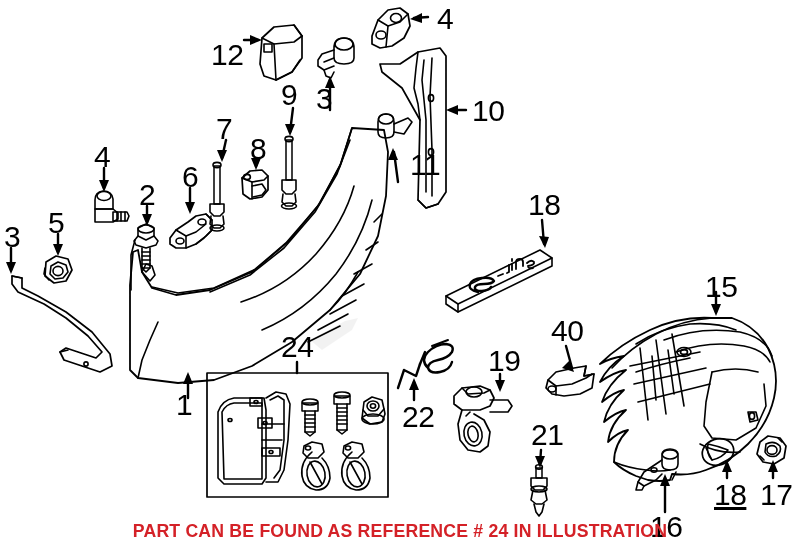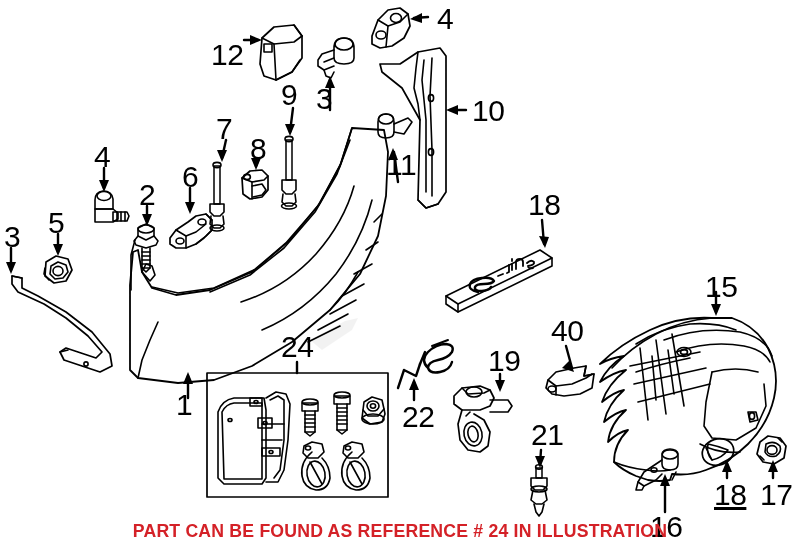--- a/index.html
+++ b/index.html
@@ -439,21 +439,21 @@
   <div class="callout-label" style="left:176px; top:390px;">1</div>
   <div class="callout-label" style="left:139px; top:180px;">2</div>
   <div class="callout-label" style="left:4px;   top:222px;">3</div>
   <div class="callout-label" style="left:94px;  top:142px;">4</div>
   <div class="callout-label" style="left:48px;  top:208px;">5</div>
   <div class="callout-label" style="left:182px; top:162px;">6</div>
   <div class="callout-label" style="left:216px; top:114px;">7</div>
   <div class="callout-label" style="left:250px; top:134px;">8</div>
   <div class="callout-label" style="left:281px; top:80px;">9</div>
   <div class="callout-label" style="left:472px; top:96px;text-align:right;">10</div>
-  <div class="callout-label" style="left:386px; top:150px;">11</div>
+  <div class="callout-label" style="left:386px; top:150px;padding-left:24px;">11</div>
   <div class="callout-label" style="left:211px; top:40px;">12</div>
   <div class="callout-label" style="left:437px; top:4px;">4</div>
   <div class="callout-label" style="left:316px; top:84px;">3</div>
   <div class="callout-label" style="left:705px; top:264px;margin-top:8px;">15</div>
   <div class="callout-label" style="left:650px; top:512px;">16</div>
   <div class="callout-label" style="left:760px; top:480px;">17</div>
   <div class="callout-label" style="left:714px; top:480px;text-decoration:underline;">18</div>
   <div class="callout-label" style="left:488px; top:346px;">19</div>
   <div class="callout-label" style="left:551px; top:316px;">40</div>
   <div class="callout-label" style="left:531px; top:420px;">21</div>

